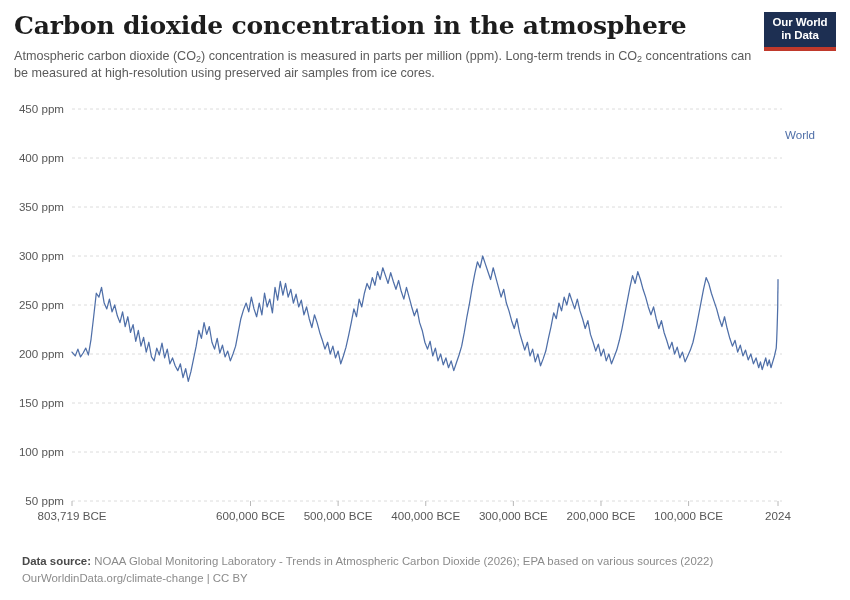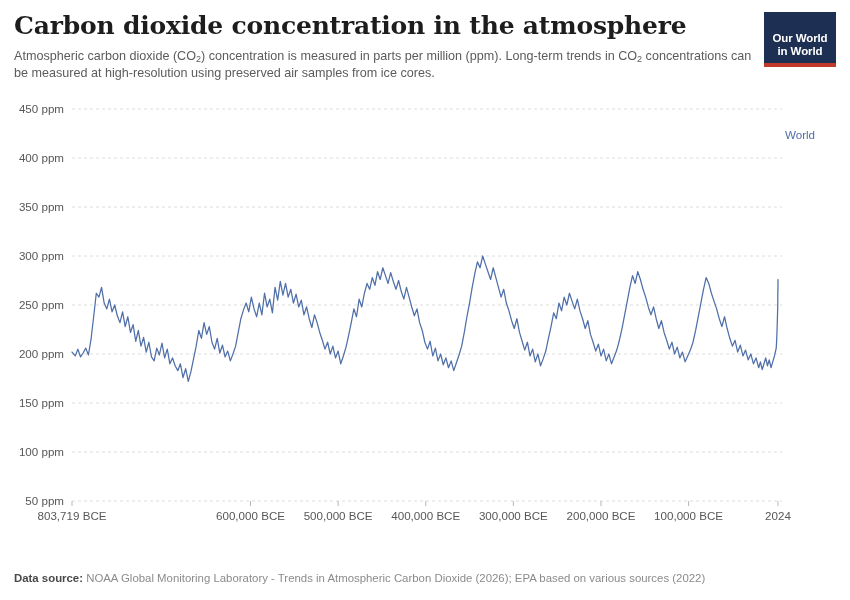--- a/index.html
+++ b/index.html
@@ -53,21 +53,21 @@
   }
 
   
   .owid-logo {
     position: absolute;
     top: 12px;
     right: 0;
     width: 72px;
     background: #1d2f52;
     border-bottom: 4px solid #c0392b;
-    padding: 20px 5px 5px 5px;
+    padding: 4px 5px 5px 5px;
     box-sizing: border-box;
     text-align: center;
   }
   .owid-logo .l1, .owid-logo .l2 {
     display: block;
     color: #ffffff;
     font-size: 11.5px;
     font-weight: 700;
     line-height: 1.12;
     letter-spacing: -0.1px;
@@ -94,21 +94,21 @@
     fill: #575757;
   }
   .series-label {
     font-family: "Liberation Sans", sans-serif;
     font-size: 11.6px;
   }
 
   
   .footer {
     position: absolute;
-    left: 14px;
+    left: 22px;
     right: 14px;
     bottom: 12px;
     font-size: 11.4px;
     color: #8b8b8b;
     line-height: 1.55;
   }
   .footer .src-label {
     color: #494949;
     font-weight: 700;
   }
@@ -119,21 +119,21 @@
 <body>
 
 <div class="page">
 
   <div class="header">
     <h1 class="chart-title">Carbon dioxide concentration in the atmosphere</h1>
     <p class="chart-subtitle"><span>Atmospheric carbon dioxide (CO</span><sub>2</sub><span>) concentration is measured in parts per million (ppm). Long-term trends in CO</span><sub>2</sub><span> concentrations can be measured at high-resolution using preserved air samples from ice cores.</span></p>
 
     <div class="owid-logo">
       <span class="l1">Our World</span>
-      <span class="l2">in World</span>
+      <span class="l2">in Data</span>
     </div>
   </div>
 
   <div class="chart-wrap">
     <svg class="chart-svg" id="chart-svg" width="822" height="440" viewBox="0 0 822 440">
       <g id="gridlines">
           <line x1="58" x2="768" y1="10" y2="10" stroke="#dcdcdc" stroke-width="1" stroke-dasharray="3,3"></line>
           <line x1="58" x2="768" y1="59" y2="59" stroke="#dcdcdc" stroke-width="1" stroke-dasharray="3,3"></line>
           <line x1="58" x2="768" y1="108" y2="108" stroke="#dcdcdc" stroke-width="1" stroke-dasharray="3,3"></line>
           <line x1="58" x2="768" y1="157" y2="157" stroke="#dcdcdc" stroke-width="1" stroke-dasharray="3,3"></line>
@@ -181,15 +181,18 @@
           <text x="771" y="40.46" class="series-label" fill="#4f6fa8">World</text>
         </g>
     </svg>
   </div>
 
   <div class="footer">
     <div>
       <span class="src-label">Data source:</span>
       <span class="src-text">NOAA Global Monitoring Laboratory - Trends in Atmospheric Carbon Dioxide (2026); EPA based on various sources (2022)</span>
     </div>
+    <div>
+      <span class="foot-link">OurWorldinData.org/climate-change | CC BY</span>
+    </div>
   </div>
 
 </div>
 
 </body></html>

